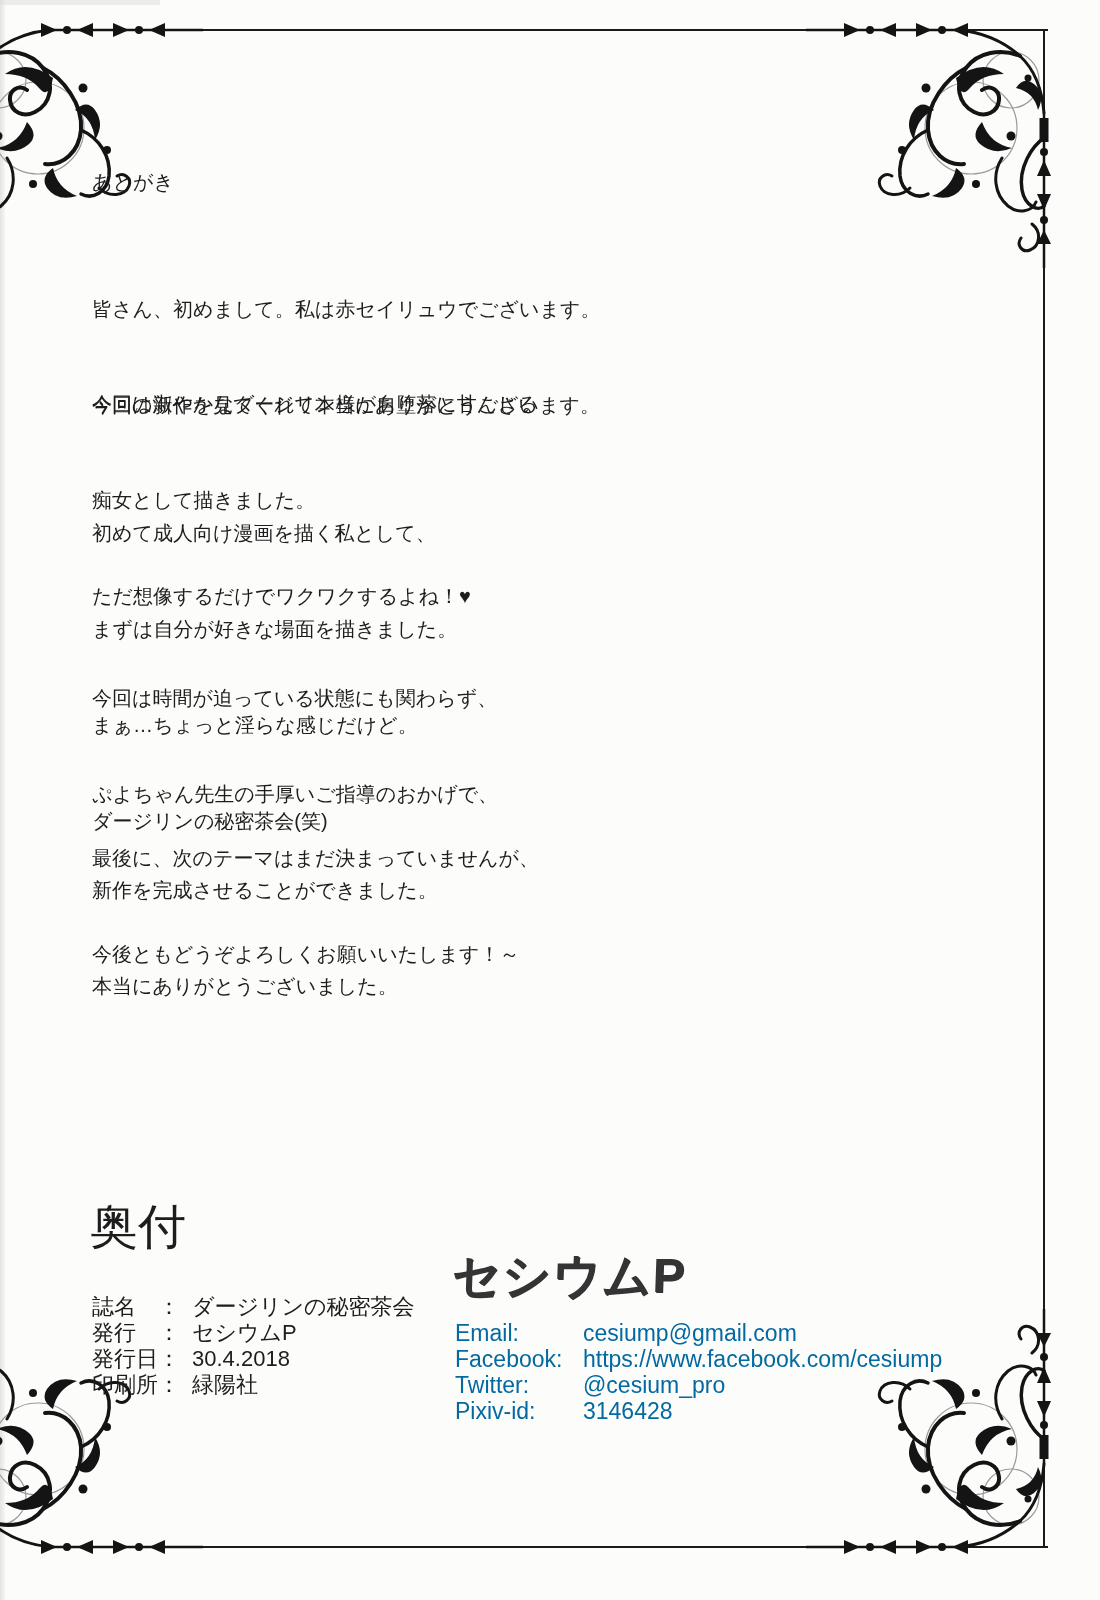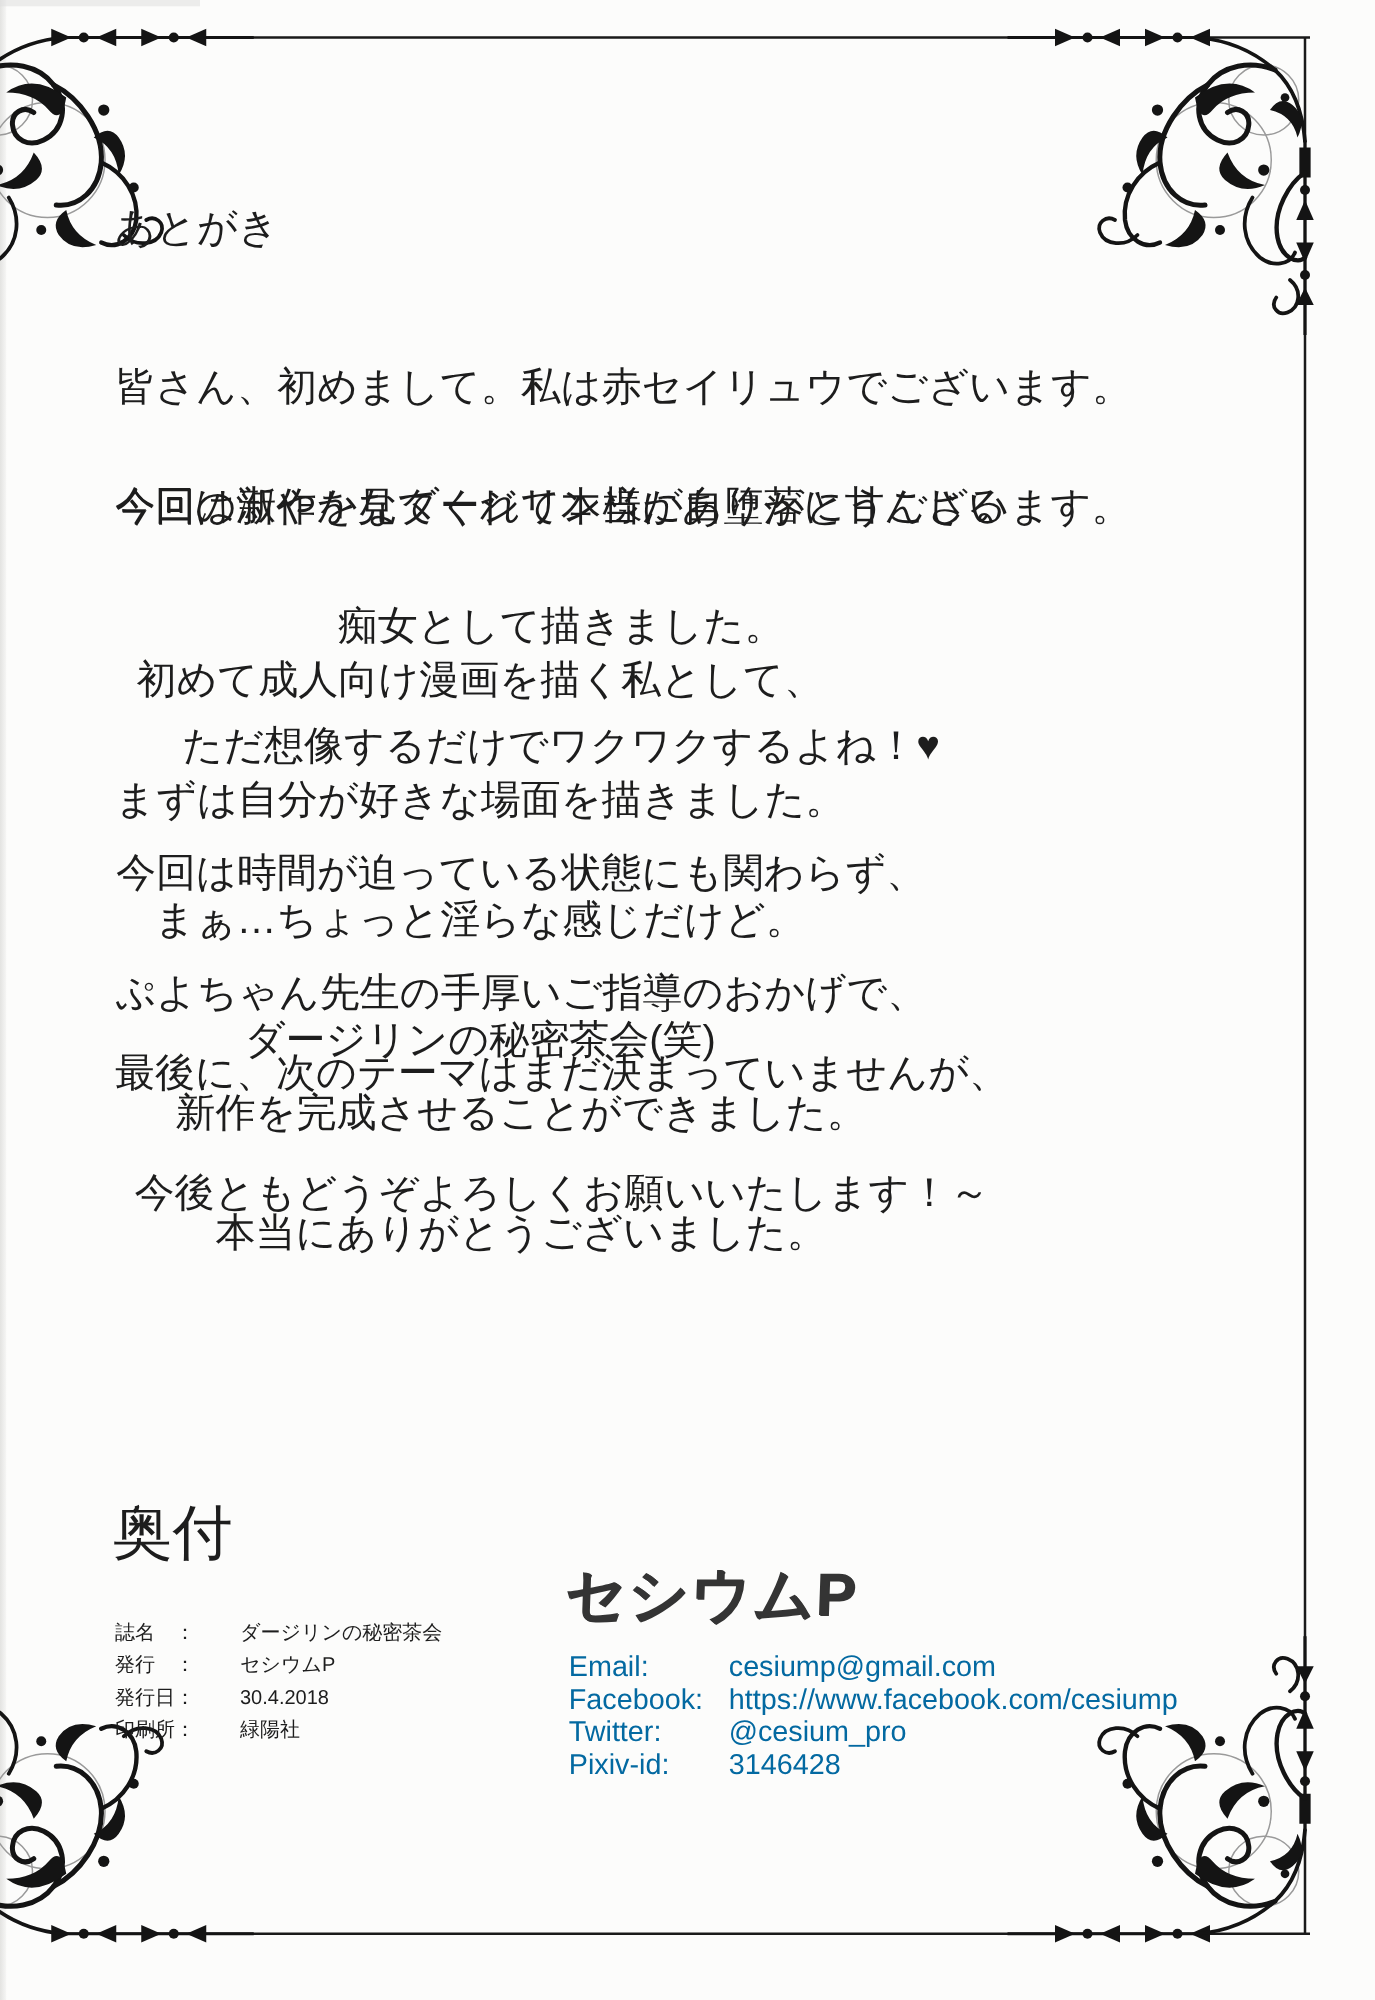--- a/index.html
+++ b/index.html
@@ -17,27 +17,27 @@
   .rule-right{left:1043px;top:30px;width:2px;height:1517px;}
   .scan-edge{left:0;top:0;width:5px;height:1600px;background:linear-gradient(90deg,#e3e3e1,#f6f6f5);position:absolute;}
   .scan-smudge{left:0;top:0;width:160px;height:5px;background:#dedede;opacity:.55;position:absolute;}
   
   .corner{position:absolute;width:250px;height:250px;}
   .corner.tl{left:-47px;top:18px;transform:scaleX(-1);}
   .corner.tr{left:806px;top:18px;}
   .corner.bl{left:-47px;top:1309px;transform:scale(-1,-1);}
   .corner.br{left:806px;top:1309px;transform:scaleY(-1);}
   
-  .jp{font-size:32px;line-height:32px;white-space:pre;text-align:center;}
+  .jp{font-size:20px;line-height:32px;white-space:pre;}
   .para{position:absolute;left:92px;}
   .line{display:block;}
   #afterword-title{left:92px;top:166px;}
   
   #colophon-title{left:90px;top:1202px;font-size:48px;font-weight:normal;line-height:50px;}
-  #colophon-rows{left:92px;top:1294px;font-size:16px;line-height:26px;}
+  #colophon-rows{left:92px;top:1294px;font-size:22px;line-height:26px;}
   .crow{display:flex;}
   .crow .clabel{display:inline-block;min-width:100px;white-space:pre;}
   .crow .cvalue{white-space:pre;}
   
   #circle-logo{left:452px;top:1244px;font-size:48px;font-weight:900;letter-spacing:1px;color:#343434;transform:skewX(-2deg);text-shadow:1px 1px 0 #343434;}
   #contact-rows{left:455px;top:1320px;font-size:23px;line-height:26px;color:#0369a1;}
   .krow{display:flex;}
   .krow .klabel{display:inline-block;width:128px;}
   .krow .kvalue{white-space:pre;text-align:right;}
 </style>
@@ -111,21 +111,21 @@
   <span class="line">皆さん、初めまして。私は赤セイリュウでございます。</span>
   <span class="line">今回の新作を見てくれて本当にありがとうございます。</span>
 </div>
 
 <div class="para jp" style="top:324px">
   <span class="line">今回は淑やかなダージリン様が自堕落に甘んじる</span>
   <span class="line">痴女として描きました。</span>
   <span class="line">ただ想像するだけでワクワクするよね！♥</span>
 </div>
 
-<div class="para jp" style="top:463px">
+<div class="para jp" style="top:453px">
   <span class="line">初めて成人向け漫画を描く私として、</span>
   <span class="line">まずは自分が好きな場面を描きました。</span>
   <span class="line">まぁ…ちょっと淫らな感じだけど。</span>
   <span class="line">ダージリンの秘密茶会(笑)</span>
 </div>
 
 <div class="para jp" style="top:618px">
   <span class="line">今回は時間が迫っている状態にも関わらず、</span>
   <span class="line">ぷよちゃん先生の手厚いご指導のおかげで、</span>
   <span class="line">新作を完成させることができました。</span>

